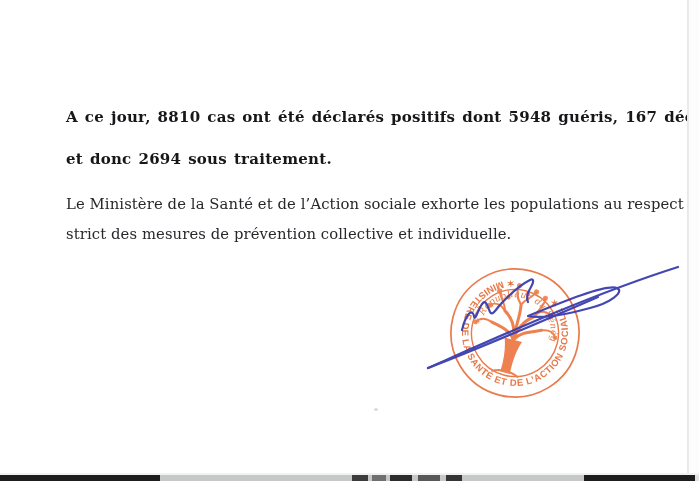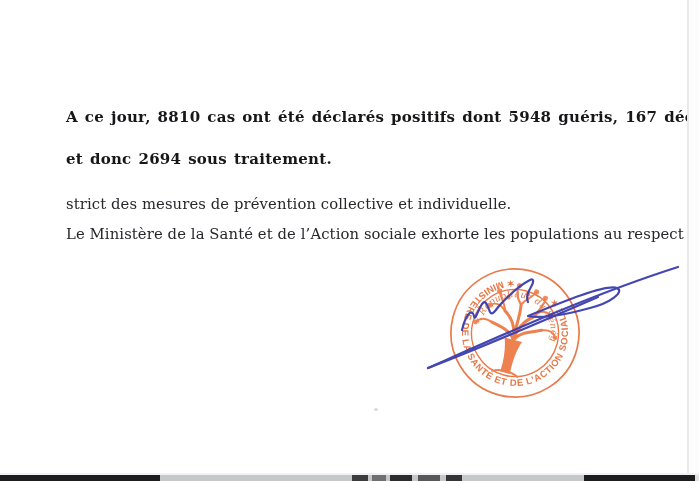--- a/index.html
+++ b/index.html
@@ -52,22 +52,22 @@
 <body>
 
 <div class="page">
 
   <div class="para para-bold">
     <span class="line">A ce jour, 8810 cas ont été déclarés positifs dont 5948 guéris, 167 décédés,</span>
     <span class="line">et donc 2694 sous traitement.</span>
   </div>
 
   <div class="para para-reg">
+    <span class="line">Le Ministère de la Santé et de l’Action sociale exhorte les populations au respect</span>
     <span class="line">strict des mesures de prévention collective et individuelle.</span>
-    <span class="line">Le Ministère de la Santé et de l’Action sociale exhorte les populations au respect</span>
   </div>
 
   <svg class="stamp-svg" viewBox="0 0 170 170">
     <g transform="rotate(14 85 85)" opacity="0.93">
       <circle cx="85" cy="85" r="64" fill="none" stroke="#e8713f" stroke-width="1.7"></circle>
       <circle cx="85" cy="85" r="43.5" fill="none" stroke="#e8713f" stroke-width="1.4"></circle>
       <defs>
         <path id="ringPath" d="M 71.3 33.8 A 53 53 0 1 0 98.7 33.8" fill="none"></path>
         <path id="innerPath" d="M 49.05 86.88 A 36 36 0 1 1 120.95 86.88" fill="none"></path>
       </defs>

